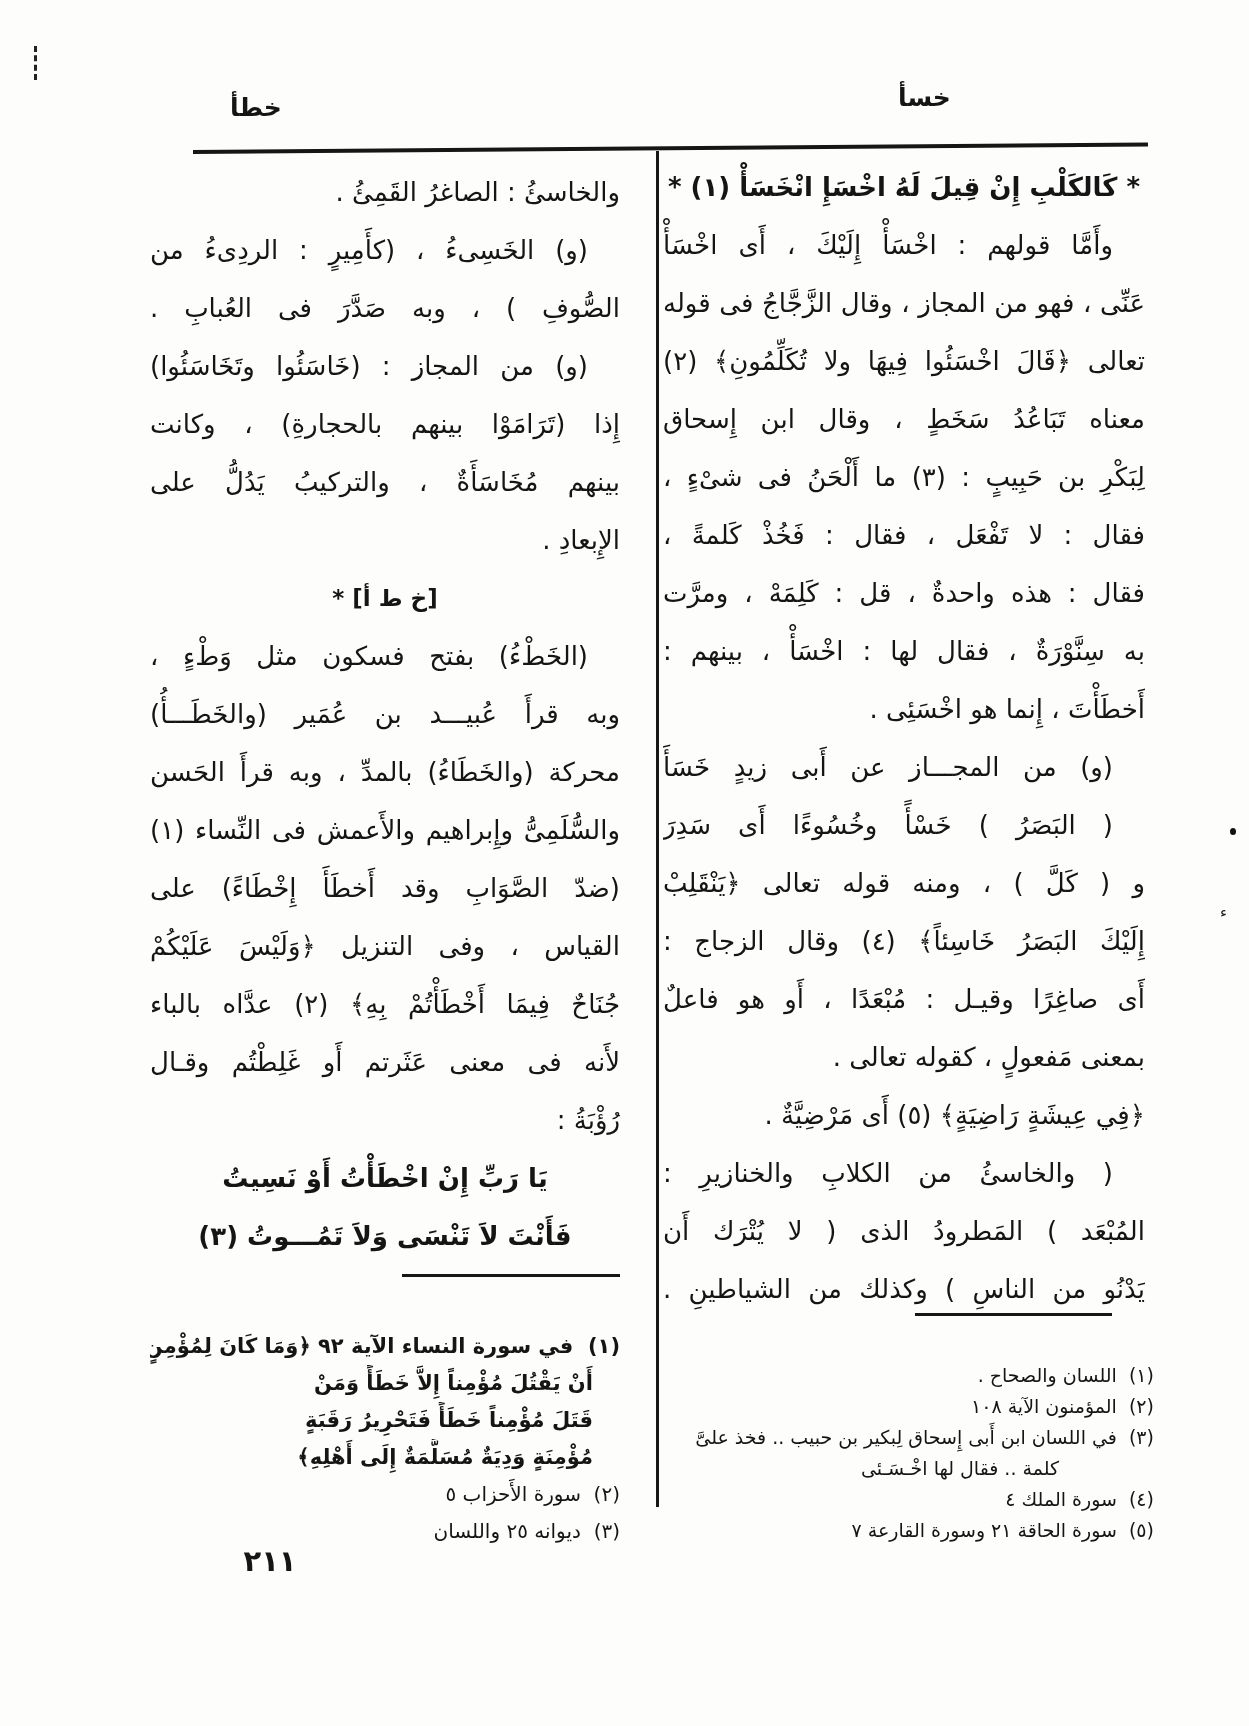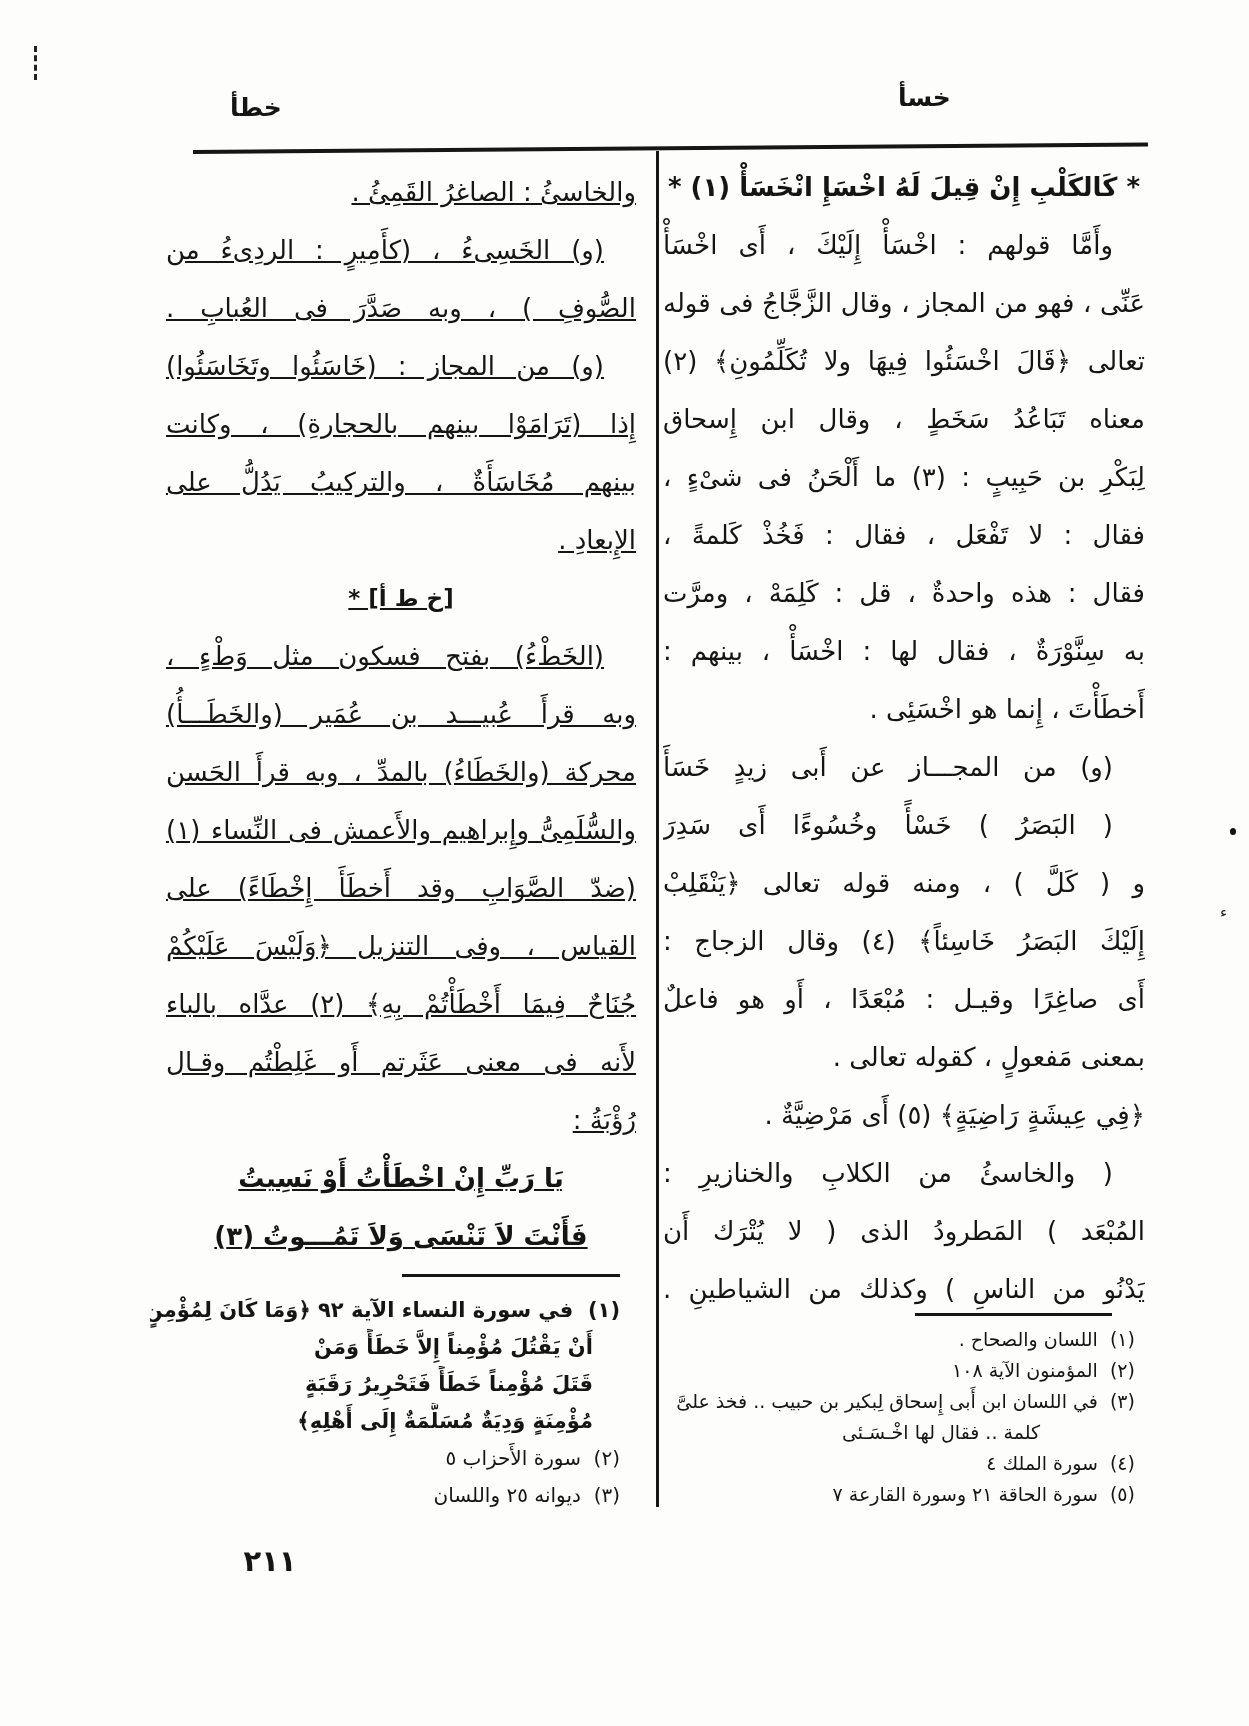--- a/index.html
+++ b/index.html
@@ -19,41 +19,41 @@
   .hdr-left  { left: 230px; top: 93px; }
   .hdr-right { left: 898px; top: 83px; }
   .head-rule {
     position: absolute; left: 193px; top: 150px; width: 955px; height: 4px;
     background: #161616; transform: rotate(-0.45deg); transform-origin: left center;
   }
   .divider { position: absolute; left: 656px; top: 151px; width: 3px; height: 1356px; background: #161616; }
 
   
   .col { position: absolute; }
-  .col-left  { left: 166px; top: 163px; width: 470px; text-decoration: underline; }
+  .col-left  { left: 150px; top: 163px; width: 470px; }
   .col-right { left: 663px; top: 158px; width: 482px; }
   .ln {
     height: 58px; line-height: 58px; font-size: 26px;
     text-align: right; overflow: hidden;
   }
   .j { text-align: justify; text-align-last: justify; text-justify: inter-word; }
   .c { text-align: right; text-align-last: center; }
   .ind { text-indent: 32px; }
   .heading { font-weight: bold; font-size: 23px; }
   .verse { font-weight: bold; font-size: 26px; }
 
   
   .fn-rule-left  { position: absolute; left: 402px; top: 1274px; width: 218px; height: 3px; background: #161616; }
   .fn-rule-right { position: absolute; left: 915px; top: 1313px; width: 197px; height: 3px; background: #161616; }
 
   
-  .fnotes { position: absolute; }
+  .fnotes { position: absolute; margin-top: 36px; }
   .fn-left  { left: 150px; top: 1292px; width: 470px; font-size: 20px; }
   .fn-left  .fn { height: 37px; line-height: 37px; }
-  .fn-right { left: 663px; top: 1324px; width: 472px; font-size: 19px; }
+  .fn-right { left: 682px; top: 1324px; width: 472px; font-size: 19px; }
   .fn-right .fn { height: 31px; line-height: 31px; }
   .fn { text-align: right; overflow: hidden; white-space: nowrap; }
   .qb { font-weight: bold; font-size: 21px; }
   .qi { padding-right: 27px; }
   .fi { padding-right: 95px; }
 
   
   .pageno {
     position: absolute; left: 228px; top: 1526px; width: 84px;
     text-align: center; font-size: 29px; font-weight: bold; letter-spacing: 1px; margin-top: 18px;

